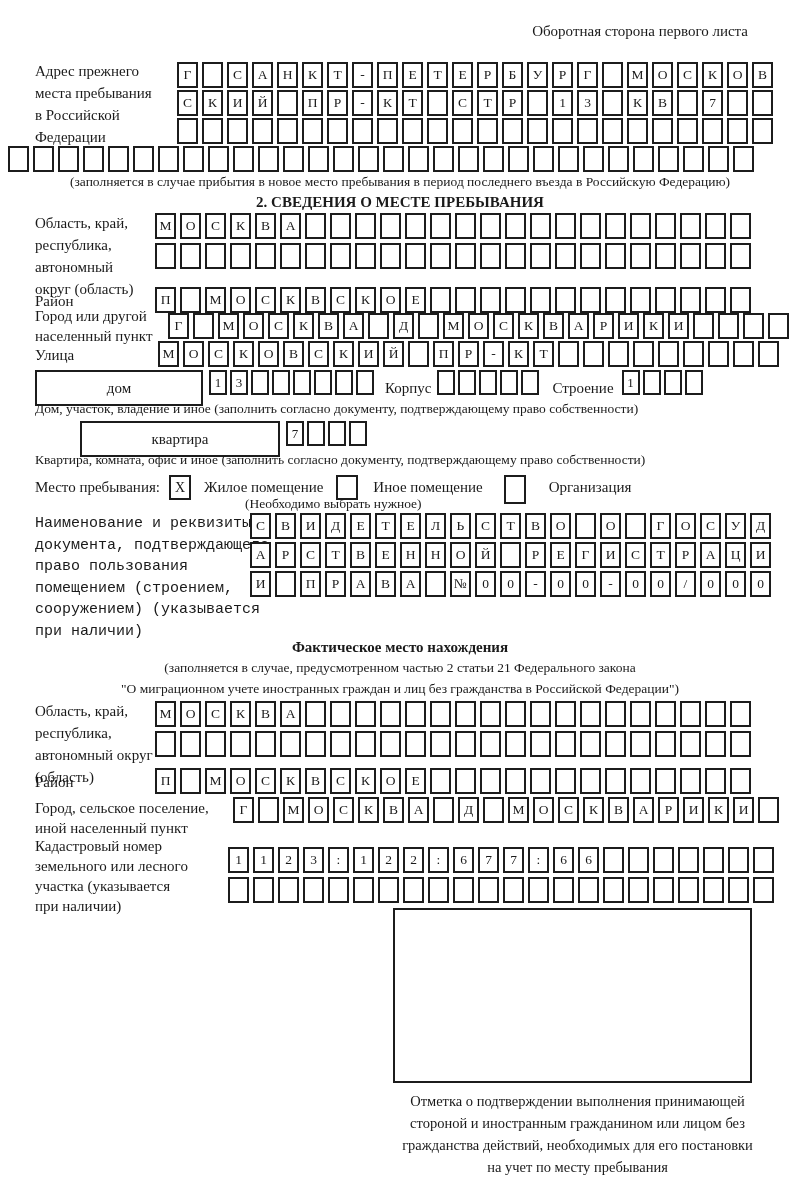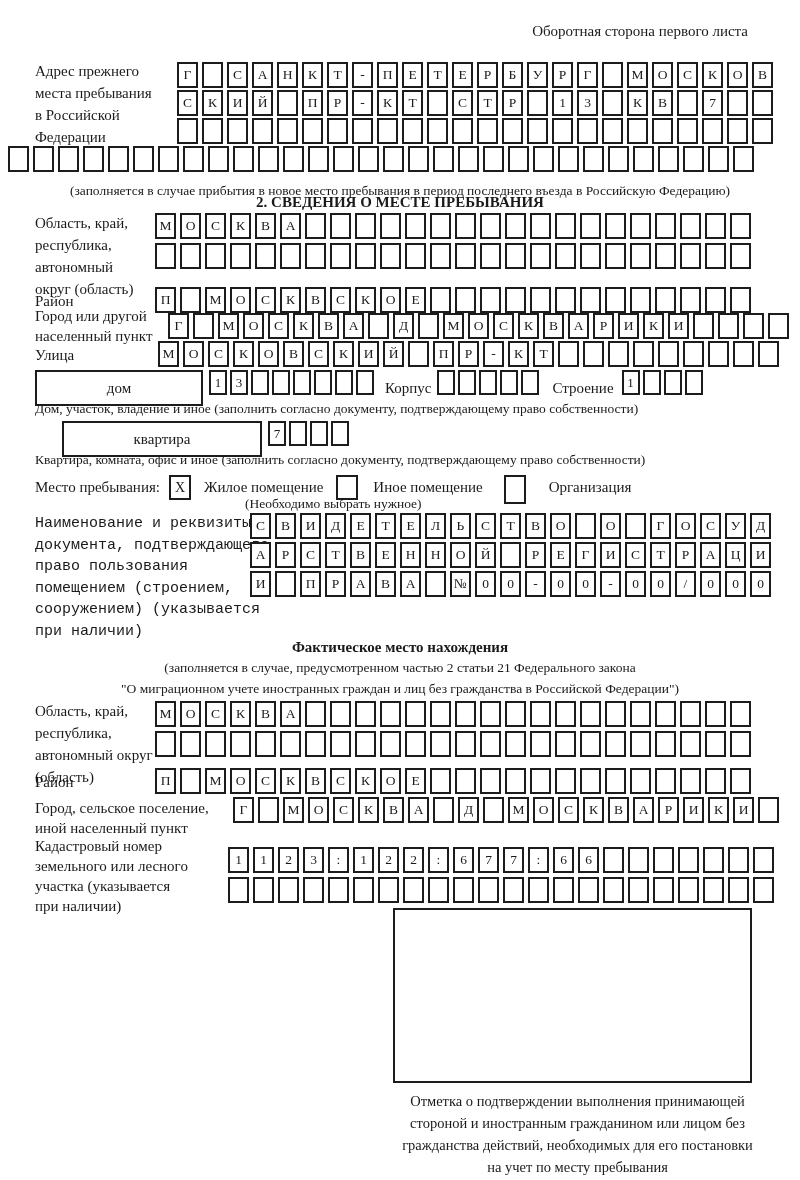--- a/index.html
+++ b/index.html
@@ -45,21 +45,21 @@
     <div class="lbl">места пребывания</div>
     <div class="lbl">в Российской</div>
     <div class="lbl">Федерации</div>
   </div>
 
   <div class="abs lbl" style="top:20px;right:52px;">Оборотная сторона первого листа</div>
   <div class="abs cellrow" style="top:62px;left:177px;"><span class="cell">Г</span><span class="cell"></span><span class="cell">С</span><span class="cell">А</span><span class="cell">Н</span><span class="cell">К</span><span class="cell">Т</span><span class="cell">-</span><span class="cell">П</span><span class="cell">Е</span><span class="cell">Т</span><span class="cell">Е</span><span class="cell">Р</span><span class="cell">Б</span><span class="cell">У</span><span class="cell">Р</span><span class="cell">Г</span><span class="cell"></span><span class="cell">М</span><span class="cell">О</span><span class="cell">С</span><span class="cell">К</span><span class="cell">О</span><span class="cell">В</span></div>
   <div class="abs cellrow" style="top:90px;left:177px;"><span class="cell">С</span><span class="cell">К</span><span class="cell">И</span><span class="cell">Й</span><span class="cell"></span><span class="cell">П</span><span class="cell">Р</span><span class="cell">-</span><span class="cell">К</span><span class="cell">Т</span><span class="cell"></span><span class="cell">С</span><span class="cell">Т</span><span class="cell">Р</span><span class="cell"></span><span class="cell">1</span><span class="cell">3</span><span class="cell"></span><span class="cell">К</span><span class="cell">В</span><span class="cell"></span><span class="cell">7</span><span class="cell"></span><span class="cell"></span></div>
   <div class="abs cellrow" style="top:118px;left:177px;"><span class="cell"></span><span class="cell"></span><span class="cell"></span><span class="cell"></span><span class="cell"></span><span class="cell"></span><span class="cell"></span><span class="cell"></span><span class="cell"></span><span class="cell"></span><span class="cell"></span><span class="cell"></span><span class="cell"></span><span class="cell"></span><span class="cell"></span><span class="cell"></span><span class="cell"></span><span class="cell"></span><span class="cell"></span><span class="cell"></span><span class="cell"></span><span class="cell"></span><span class="cell"></span><span class="cell"></span></div>
   <div class="abs cellrow" style="top:146px;left:8px;"><span class="cell"></span><span class="cell"></span><span class="cell"></span><span class="cell"></span><span class="cell"></span><span class="cell"></span><span class="cell"></span><span class="cell"></span><span class="cell"></span><span class="cell"></span><span class="cell"></span><span class="cell"></span><span class="cell"></span><span class="cell"></span><span class="cell"></span><span class="cell"></span><span class="cell"></span><span class="cell"></span><span class="cell"></span><span class="cell"></span><span class="cell"></span><span class="cell"></span><span class="cell"></span><span class="cell"></span><span class="cell"></span><span class="cell"></span><span class="cell"></span><span class="cell"></span><span class="cell"></span><span class="cell"></span></div>
-  <div class="abs cap center" style="top:174px;margin-top:9px;">(заполняется в случае прибытия в новое место пребывания в период последнего въезда в Российскую Федерацию)</div>
+  <div class="abs cap center" style="top:174px;">(заполняется в случае прибытия в новое место пребывания в период последнего въезда в Российскую Федерацию)</div>
 
   <div class="abs lbl bold center" style="top:191px;">2. СВЕДЕНИЯ О МЕСТЕ ПРЕБЫВАНИЯ</div>
 
   <div class="abs" style="top:212px;left:35px;">
     <div class="lbl">Область, край,</div>
     <div class="lbl">республика,</div>
     <div class="lbl">автономный</div>
     <div class="lbl">округ (область)</div>
   </div>
   <div class="abs cellrow" style="top:213px;left:155px;"><span class="cell">М</span><span class="cell">О</span><span class="cell">С</span><span class="cell">К</span><span class="cell">В</span><span class="cell">А</span><span class="cell"></span><span class="cell"></span><span class="cell"></span><span class="cell"></span><span class="cell"></span><span class="cell"></span><span class="cell"></span><span class="cell"></span><span class="cell"></span><span class="cell"></span><span class="cell"></span><span class="cell"></span><span class="cell"></span><span class="cell"></span><span class="cell"></span><span class="cell"></span><span class="cell"></span><span class="cell"></span></div>
@@ -80,21 +80,21 @@
   <div class="abs flexrow" style="top:370px;left:35px;">
     <div class="namedbox" style="width:168px;">дом</div>
     <div class="cellrow cellrow-sm" style="margin-left:6px;"><span class="cell">1</span><span class="cell">3</span><span class="cell"></span><span class="cell"></span><span class="cell"></span><span class="cell"></span><span class="cell"></span><span class="cell"></span></div>
     <div class="lbl" style="margin-left:8px;">Корпус</div>
     <div class="cellrow cellrow-sm" style="margin-left:6px;"><span class="cell"></span><span class="cell"></span><span class="cell"></span><span class="cell"></span><span class="cell"></span></div>
     <div class="lbl" style="margin-left:10px;">Строение</div>
     <div class="cellrow cellrow-sm" style="margin-left:8px;"><span class="cell">1</span><span class="cell"></span><span class="cell"></span><span class="cell"></span></div>
   </div>
   <div class="abs cap" style="top:401px;left:35px;">Дом, участок, владение и иное (заполнить согласно документу, подтверждающему право собственности)</div>
 
-  <div class="abs flexrow" style="top:421px;left:27px;padding-left:35px;">
+  <div class="abs flexrow" style="top:421px;left:45px;padding-left:35px;">
     <div class="namedbox" style="width:200px;">квартира</div>
     <div class="cellrow cellrow-sm" style="margin-left:6px;"><span class="cell">7</span><span class="cell"></span><span class="cell"></span><span class="cell"></span></div>
   </div>
   <div class="abs cap" style="top:452px;left:35px;">Квартира, комната, офис и иное (заполнить согласно документу, подтверждающему право собственности)</div>
 
   <div class="abs flexrow" style="top:471px;left:35px;">
     <div class="stay-lbl">Место пребывания:</div>
     <span class="checkbox" style="margin-left:9px;">X</span>
     <div class="stay-lbl" style="margin-left:13px;">Жилое помещение</div>
     <span class="checkbox" style="margin-left:13px;"></span>

